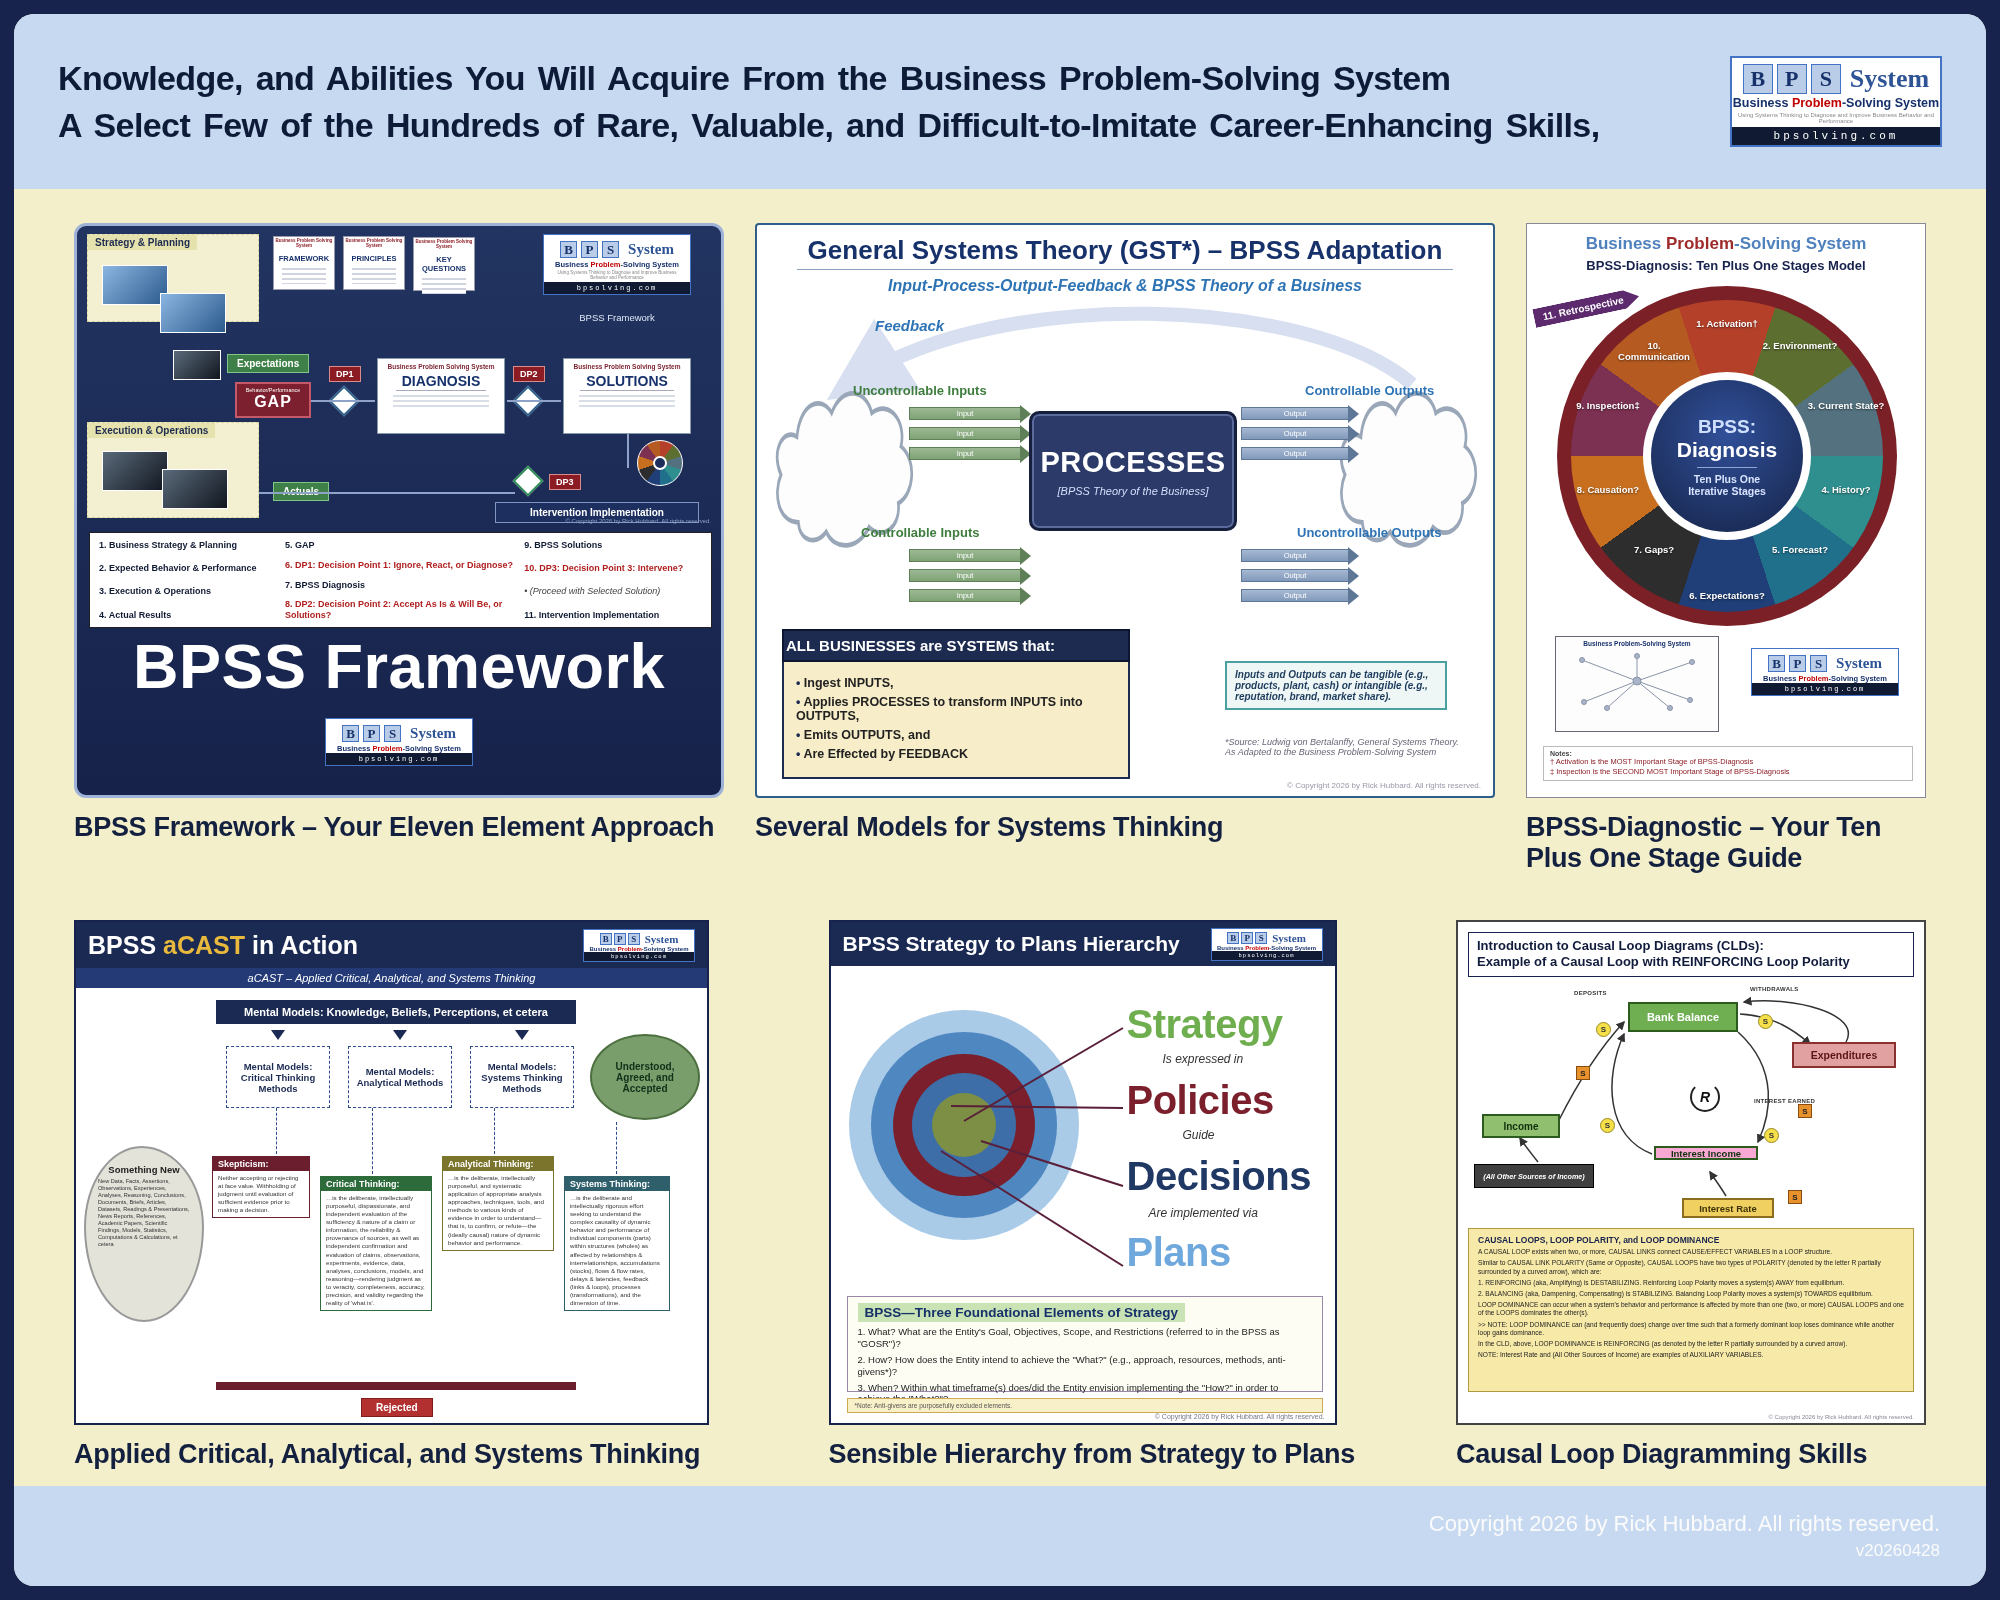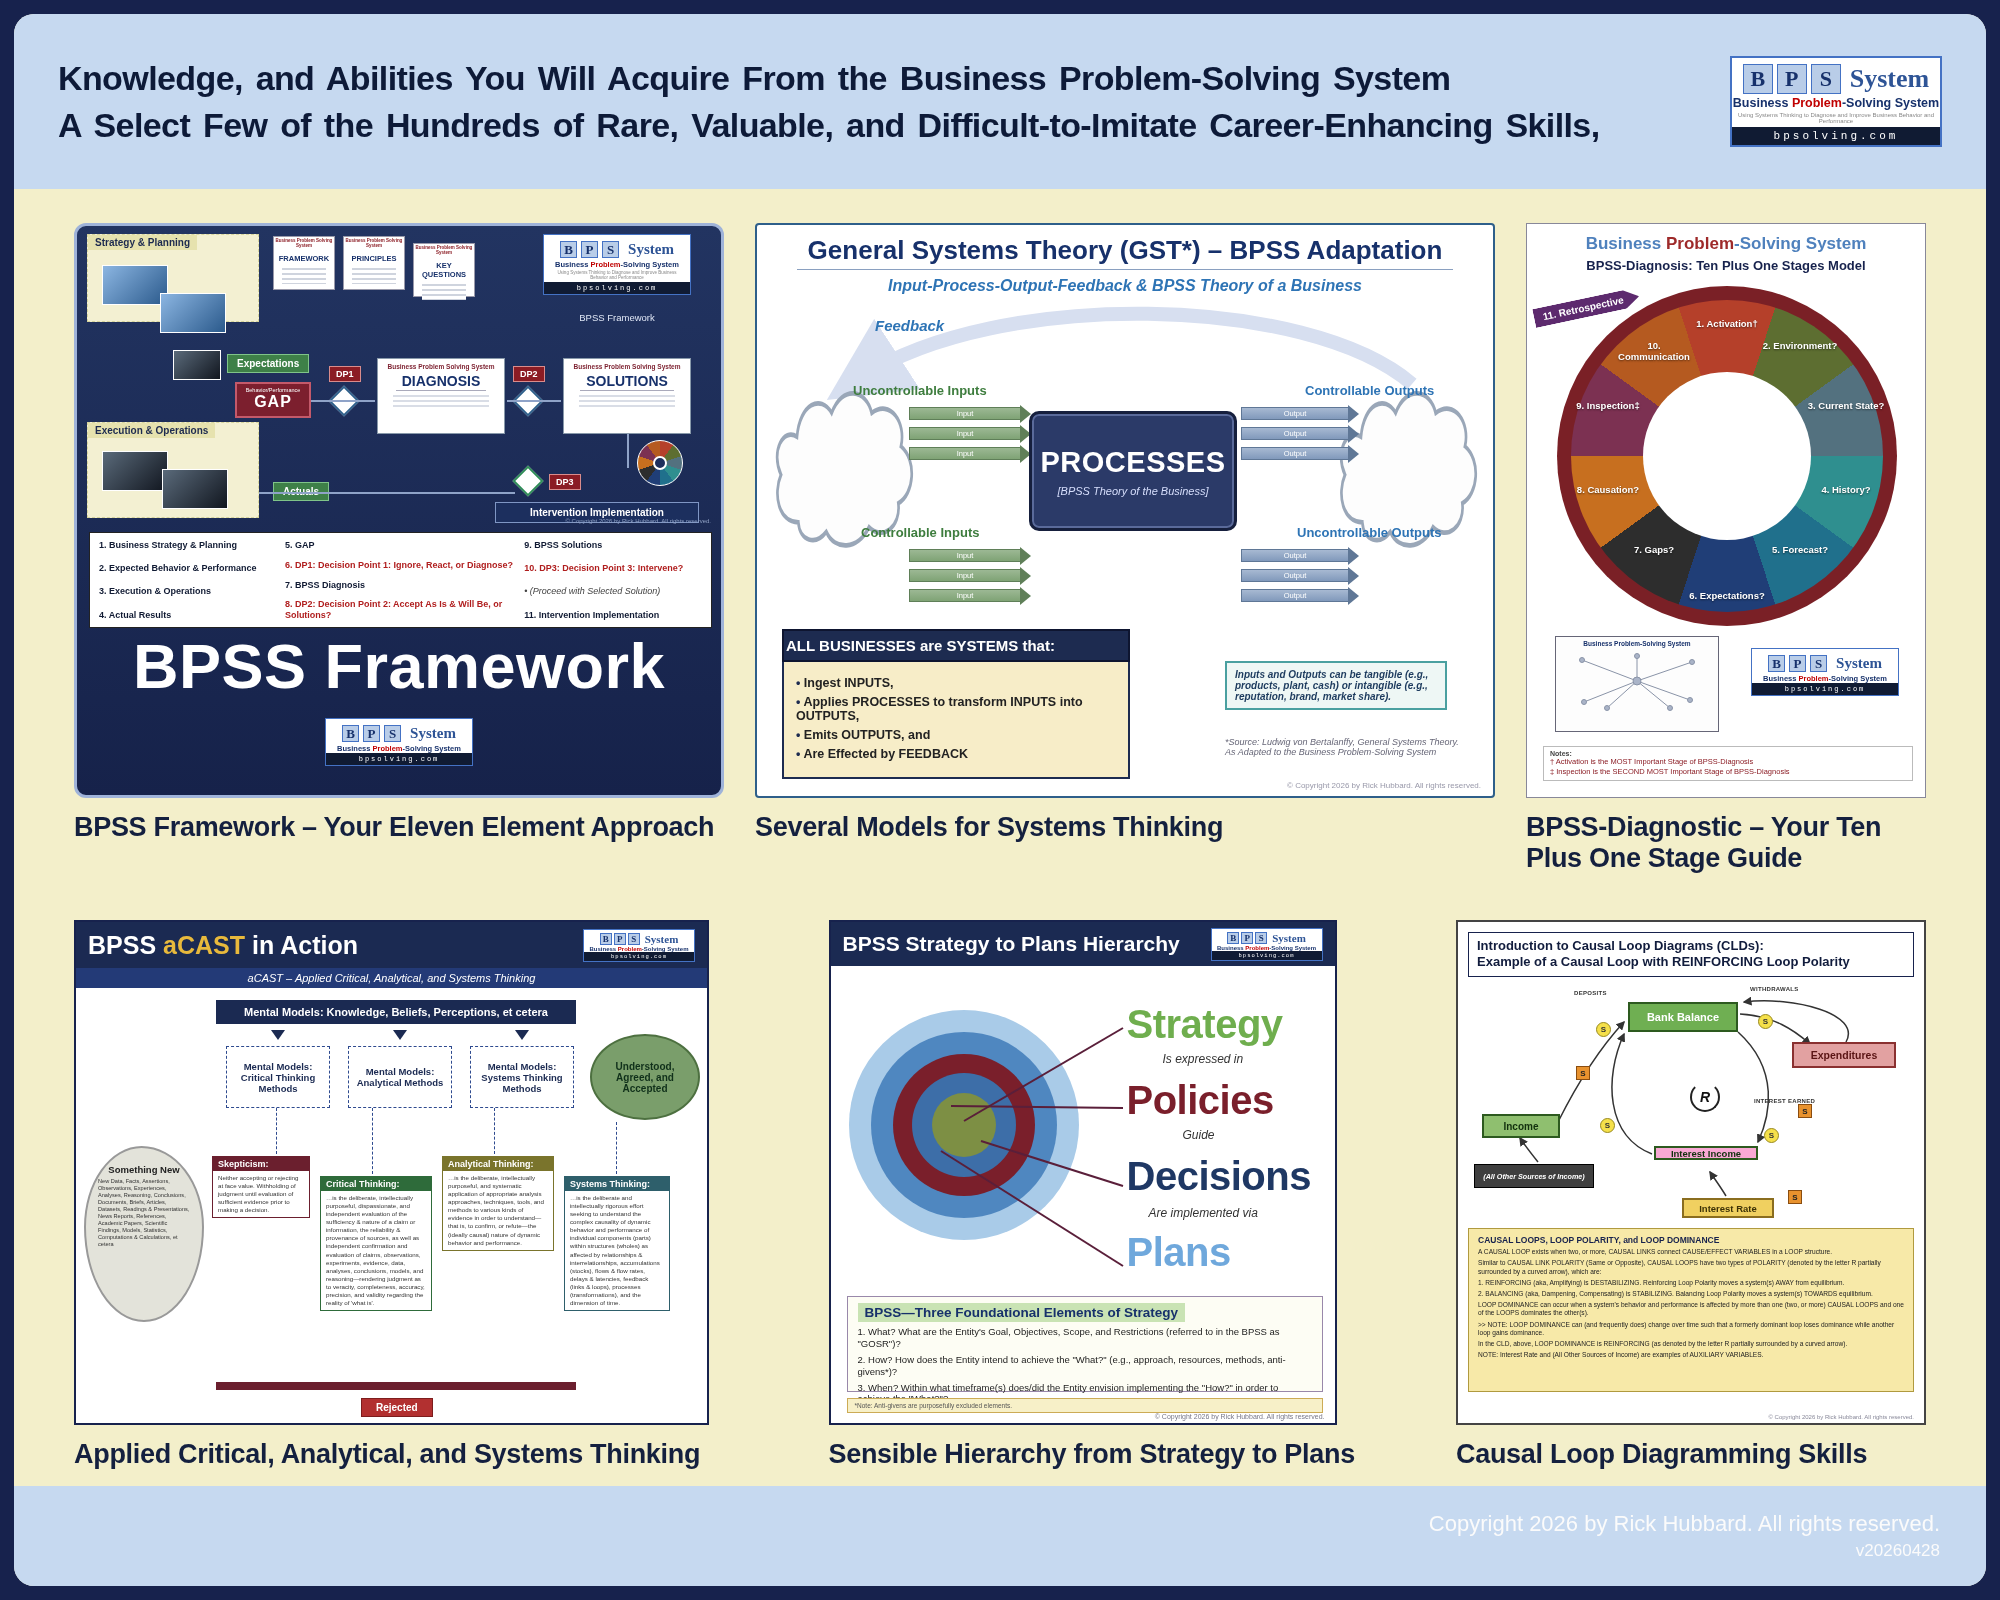--- a/index.html
+++ b/index.html
@@ -234,21 +234,21 @@
         <div class="fw-card" style="left:196px;top:10px;">
           <div class="fo">Business Problem Solving System</div>
           <div class="fw">FRAMEWORK</div>
           <div class="bars"></div>
         </div>
         <div class="fw-card" style="left:266px;top:10px;">
           <div class="fo">Business Problem Solving System</div>
           <div class="fw">PRINCIPLES</div>
           <div class="bars"></div>
         </div>
-        <div class="fw-card" style="left:336px;top:17px;">
+        <div class="fw-card" style="left:336px;top:11px;">
           <div class="fo">Business Problem Solving System</div>
           <div class="fw">KEY QUESTIONS</div>
           <div class="bars"></div>
         </div>
         <div style="position:absolute;left:466px;top:8px;">
           <div class="bps-logo md">
             <div class="bps-top">
                     <span class="tile">B</span>
                     <span class="tile">P</span>
                     <span class="tile">S</span>
@@ -426,20 +426,27 @@
 
     <div class="pgroup" style="width:400px;">
       <div class="panel" id="p-diagnosis">
         <div class="d-title"><span>Business </span><span class="red">Problem</span><span>-Solving System</span></div>
         <div class="d-sub">BPSS-Diagnosis: Ten Plus One Stages Model</div>
 
         <div class="wheel">
           <div class="w-outer"></div>
           <div class="w-seg"></div>
           <div class="w-ring"></div>
+          <div class="w-center">
+            <div class="c1">BPSS:</div>
+            <div class="c2">Diagnosis</div>
+            <div class="dv"></div>
+            <div class="c3">Ten Plus One</div>
+            <div class="c3">Iterative Stages</div>
+          </div>
           <div class="w-lbl" style="left:131px;top:33px;">1. Activation†</div>
           <div class="w-lbl" style="left:204px;top:55px;">2. Environment?</div>
           <div class="w-lbl" style="left:250px;top:115px;">3. Current State?</div>
           <div class="w-lbl" style="left:250px;top:199px;">4. History?</div>
           <div class="w-lbl" style="left:204px;top:259px;">5. Forecast?</div>
           <div class="w-lbl" style="left:131px;top:305px;">6. Expectations?</div>
           <div class="w-lbl" style="left:58px;top:259px;">7. Gaps?</div>
           <div class="w-lbl" style="left:12px;top:199px;">8. Causation?</div>
           <div class="w-lbl" style="left:12px;top:115px;">9. Inspection‡</div>
           <div class="w-lbl" style="left:58px;top:55px;">10. Communication</div>

